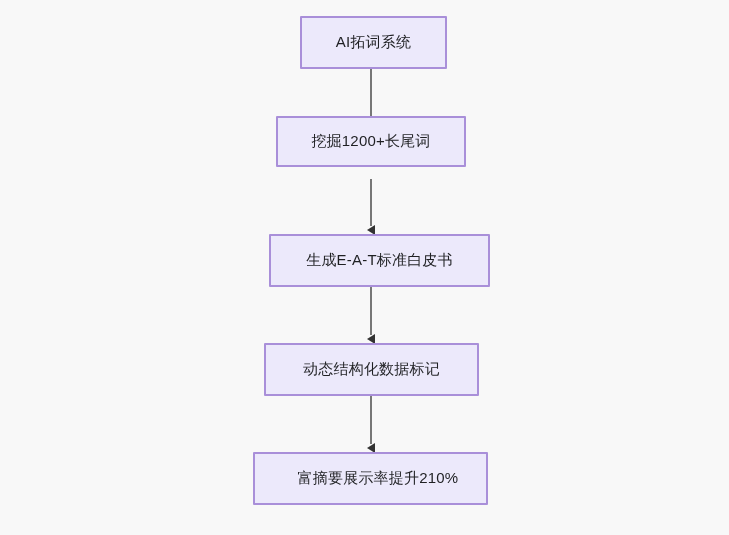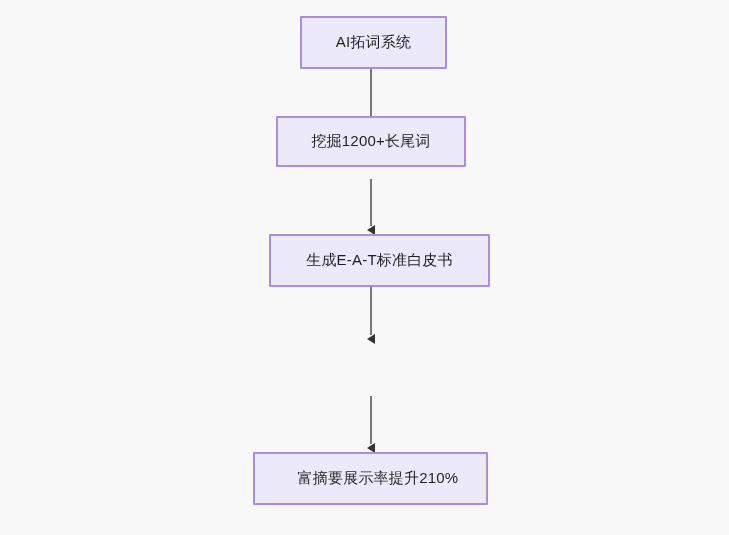--- a/index.html
+++ b/index.html
@@ -83,18 +83,21 @@
   </div>
 
   <div class="node" id="node-1">
     <span class="node-label">挖掘1200+长尾词</span>
   </div>
 
   <div class="node" id="node-2">
     <span class="node-label">生成E-A-T标准白皮书</span>
   </div>
 
+  <div class="node" id="node-3">
+    <span class="node-label">动态结构化数据标记</span>
+  </div>
 
   <div class="node" id="node-4">
     <span class="node-label">富摘要展示率提升210%</span>
   </div>
 
 </div>
 
 </body></html>

